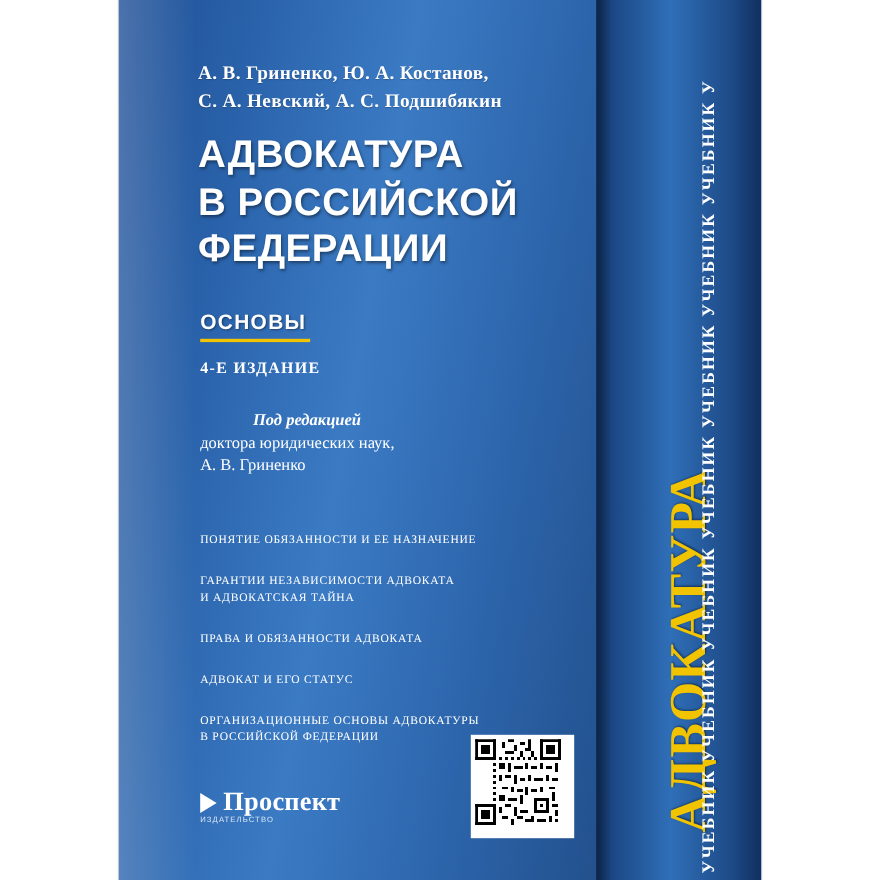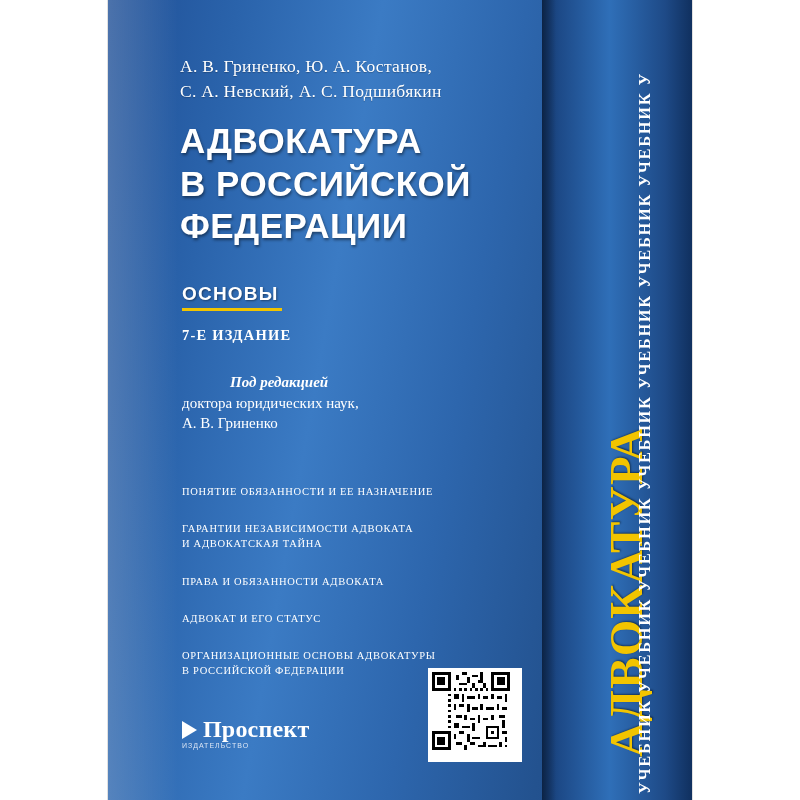--- a/index.html
+++ b/index.html
@@ -101,21 +101,21 @@
 
   .authors {
     position: absolute;
     left: 72px;
     top: 54px;
     width: 340px;
     color: #ffffff;
     font-family: "Liberation Serif", serif;
     font-size: 17.5px;
     line-height: 1.45;
-    font-weight: normal;
+    font-weight: bold;
     letter-spacing: 0.3px;
     text-shadow: 0 1px 1px rgba(0,0,0,0.25);
   }
 
   .title {
     position: absolute;
     left: 72px;
     top: 120px;
     width: 350px;
     color: #ffffff;
@@ -251,21 +251,21 @@
 
       <div class="title">
         <div>АДВОКАТУРА</div>
         <div>В РОССИЙСКОЙ</div>
         <div>ФЕДЕРАЦИИ</div>
       </div>
 
       <div class="kind">ОСНОВЫ</div>
       <div class="kind-rule"></div>
 
-      <div class="edition">7-Е ИЗДАНИЕ</div>
+      <div class="edition">4-Е ИЗДАНИЕ</div>
 
       <div class="editor-block">
         <div class="ed-label">Под редакцией</div>
         <div>доктора юридических наук,</div>
         <div class="ed-name">А. В. Гриненко</div>
       </div>
 
       <div class="topics">
         <div class="topic" style="white-space: pre-line;">ПОНЯТИЕ ОБЯЗАННОСТИ И ЕЕ НАЗНАЧЕНИЕ</div>
         <div class="topic" style="white-space: pre-line;">ГАРАНТИИ НЕЗАВИСИМОСТИ АДВОКАТА

